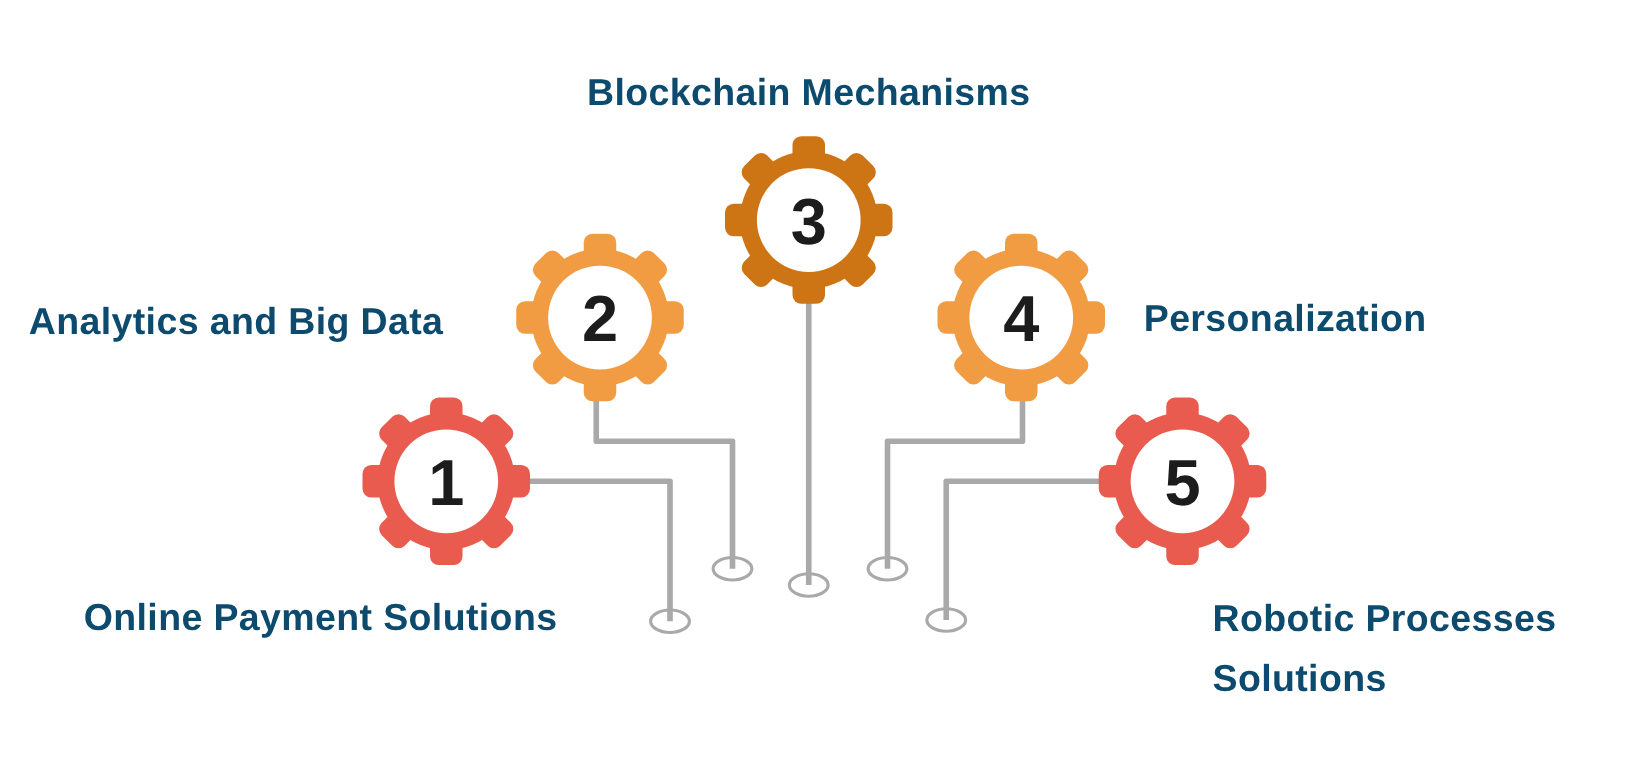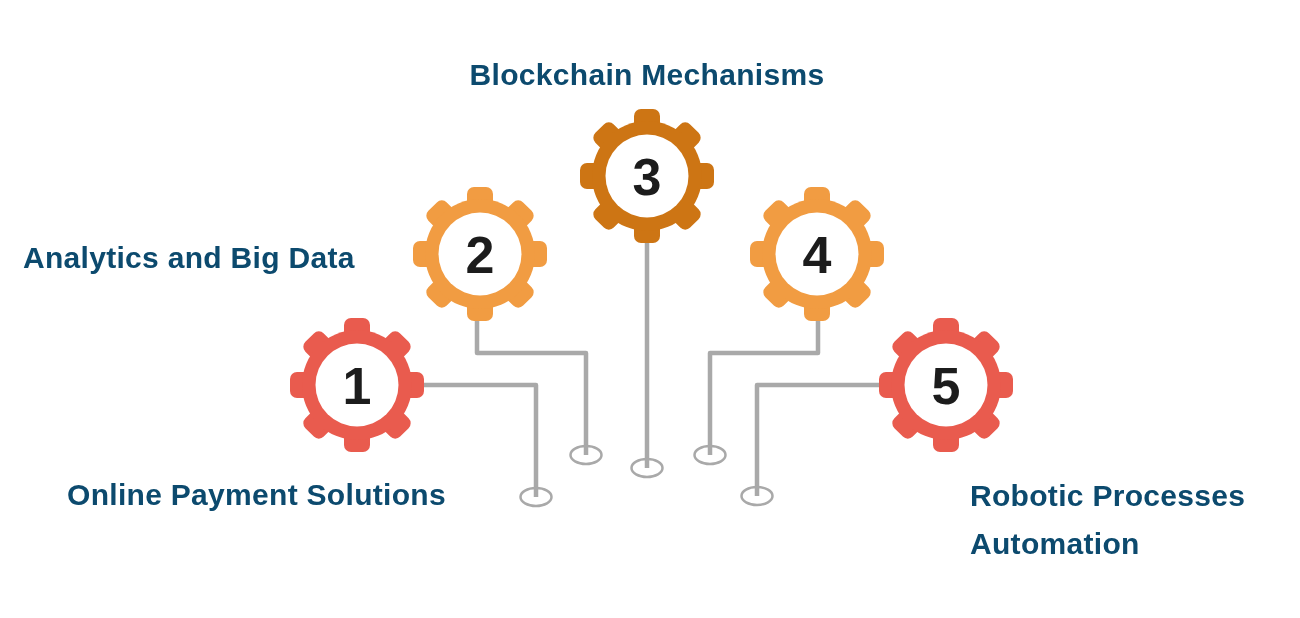--- a/index.html
+++ b/index.html
@@ -117,16 +117,17 @@
     <text class="gear-number-text" x="0" y="19" text-anchor="middle" font-size="52" fill="#1C1C1C">4</text>
   </svg>
 
   <svg class="gear gear-5" viewBox="-70 -70 140 140" color="#E95B4E">
     <use href="#gearShape"></use>
     <text class="gear-number-text" x="0" y="19" text-anchor="middle" font-size="52" fill="#1C1C1C">5</text>
   </svg>
 
   <div class="label label-blockchain">Blockchain Mechanisms</div>
   <div class="label label-analytics">Analytics and Big Data</div>
+  <div class="label label-personalization">Personalization</div>
   <div class="label label-online">Online Payment Solutions</div>
-  <div class="label label-robotic">Robotic Processes Automation</div>
+  <div class="label label-robotic">Robotic Processes Solutions</div>
 
 </div>
 
 </body></html>

